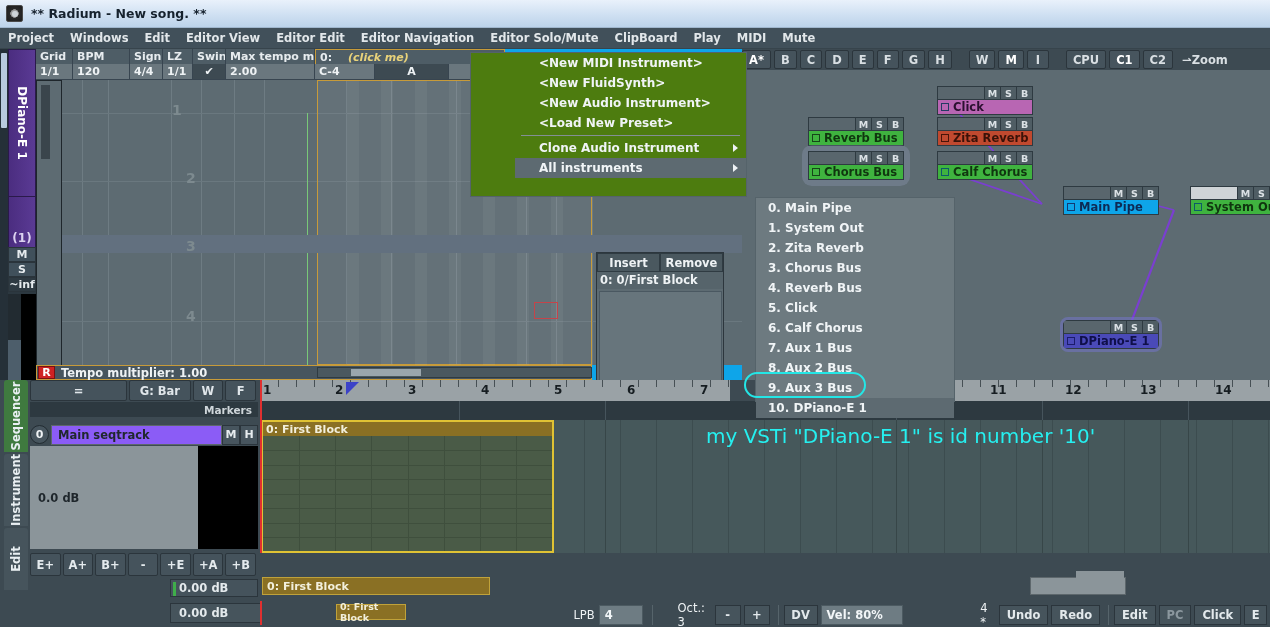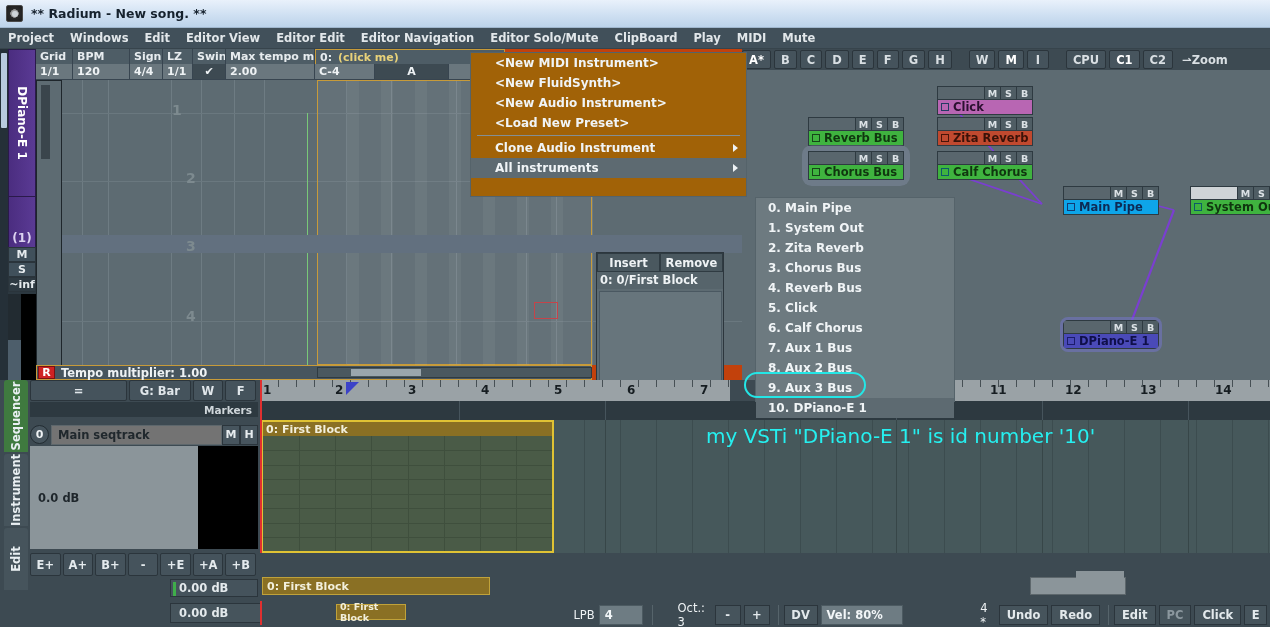--- a/index.html
+++ b/index.html
@@ -98,21 +98,21 @@
   #leftstrip .meter-l i{
     position:absolute; left:0; bottom:0; width:13px; height:40px; background:#4d5e6b;
   }
   #leftstrip .meter-r{
     position:absolute; left:14px; top:0; width:14px; height:86px; background:#000;
   }
 
   
   #editor {
     position: absolute; left: 36px; top: 49px; width: 734px; height: 331px;
-    background: #c2410c;
+    background: #0ea5e9;
     border-right: 1px solid #c4b5fd;
   }
   .ed-hdr-row {
     position:absolute; left:0; top:0; height:15px; display:flex;
     font-size:11px; font-weight:bold; color:#e7ecef;
   }
   .ed-hdr-cell {
     background:#4e5d66; border-right:1px solid #384550;
     display:flex; align-items:center; padding-left:4px; height:15px;
     white-space:nowrap; overflow:hidden;
@@ -124,21 +124,21 @@
     font-size:11px; font-weight:bold; color:#eef2f4; white-space:nowrap; overflow:hidden;
   }
   .ed-val-cell.center { justify-content:center; padding-left:0; }
 
   #clickme {
     position:absolute; left:279px; top:0px; width:190px; height:15px;
     background:#4e5d66; border:1px solid #c79b3a; border-bottom:none;
     display:flex; align-items:center; font-size:11px; font-weight:bold;
     color:#e7ecef; padding-left:4px;
   }
-  #clickme b { color:#e8d27a; font-weight:bold; margin-left:6px; }
+  #clickme b { color:#e8d27a; font-weight:bold; margin-left:16px;font-style:italic; }
 
   #trackarea {
     position:absolute; left:0px; top:31px; width:734px; height:285px;
     background:#5d6b72; overflow:hidden;
   }
   #trackarea .lnum-col {
     position:absolute; left:0; top:0; width:26px; height:285px;
     background:#5d6b72; border-right:1px solid #1e262b;
     border-left:1px solid #1e262b; border-top:1px solid #1e262b;
   }
@@ -251,22 +251,23 @@
     width:8px; height:8px; border:1.5px solid #243b63; margin-right:4px; flex:none;
     background:transparent;
   }
   .mobj.selbg { box-shadow: 0 0 0 6px rgba(180,190,230,0.20); border-radius:4px; }
 
   svg.wires { position:absolute; left:0; top:0; width:528px; height:310px; pointer-events:none; }
 
   
   #menu1 {
     position:absolute; left:470px; top:52px; width:277px; height:145px;
-    background:#a16207; border:1px solid #55636a;
+    background:#4d7c0f; border:1px solid #55636a;
     z-index: 40;
+    padding-left: 44px;
   }
   #menu1 .row {
     height:20px; display:flex; align-items:center; padding-left:24px;
     font-size:12px; font-weight:bold; color:#f0f4f6;
   }
   #menu1 .row.sub { justify-content:space-between; padding-right:8px; }
   #menu1 .row.hl { background:#5d6a71; }
   #menu1 .sep { height:1px; background:#838f95; margin:2px 6px; }
   .arrow-r {
     width:0; height:0; border-left:5px solid #eef2f4;
@@ -317,21 +318,21 @@
   #seqtrackhdr {
     position:absolute; left:30px; top:44px; width:228px; height:21px;
     display:flex; align-items:center;
   }
   #seqtrackhdr .circ {
     width:19px; height:19px; border-radius:50%; border:1px solid #222c32;
     background:#47555e; display:flex; align-items:center; justify-content:center;
     font-size:11px; font-weight:bold; color:#eef2f4; flex:none;
   }
   #seqtrackhdr .tname {
-    flex:1; height:20px; background:#737373; border:1px solid #5d676c;
+    flex:1; height:20px; background:#8b5cf6; border:1px solid #5d676c;
     margin-left:2px; display:flex; align-items:center; padding-left:6px;
     font-size:11.5px; font-weight:bold; color:#20282d;
   }
   #seqtrackhdr .mh {
     width:18px; height:20px; background:#47555e; border:1px solid #2b353c;
     display:flex; align-items:center; justify-content:center;
     font-size:11px; font-weight:bold; color:#e7ecef;
   }
   #seqmeterbox {
     position:absolute; left:30px; top:66px; width:228px; height:103px;

